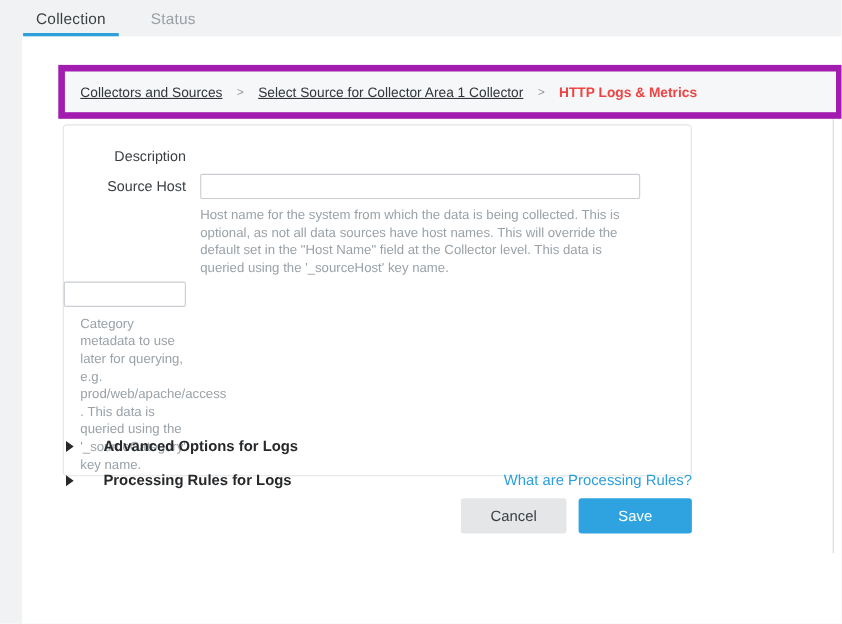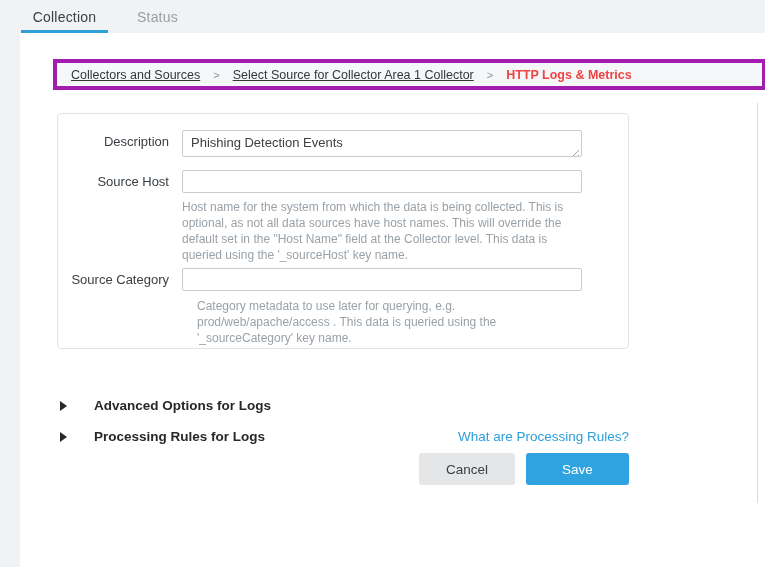--- a/index.html
+++ b/index.html
@@ -33,22 +33,22 @@
   }
   .tab-collection { width:87px; color:#3c4043; }
   .tab-status { margin-left:29px; color:#9aa0a6; }
   .tab-underline {
     position:absolute; left:0; right:0; bottom:0; height:3px;
     background:#2e9fd9;
   }
 
   
   .breadcrumb {
-    position:absolute; left:53px; top:59px; right:-1px; height:31px;
-    background:#f6f7f8; border:4px solid #a21caf;
+    position:absolute; left:53px; top:59px; right:-1px; height:49px;
+    background:#f6f7f8; border:6px solid #a21caf;
     display:flex; align-items:center; padding:0 14px;
     font-size:12.5px; color:#33373b; white-space:nowrap; overflow:hidden;
   }
   .crumb-link { text-decoration:underline; color:#33373b; cursor:pointer; }
   .crumb-sep { color:#8d9297; margin:0 13px; font-size:11px; }
   .crumb-current { font-weight:700; color:#ef4444; }
 
   
   .form-panel {
     position:absolute; left:57px; top:113px; width:572px;
@@ -146,36 +146,31 @@
   <span class="crumb-link">Select Source for Collector Area 1 Collector</span>
   <span class="crumb-sep">&gt;</span>
   <span class="crumb-current">HTTP Logs &amp; Metrics</span>
 </div>
 
 <div class="form-panel">
 
 
   <div class="row row-desc">
     <div class="field-label">Description</div>
-    <div class="textarea-wrap">
-      <textarea class="desc-textarea" style="">Phishing Detection Events</textarea>
-      <div class="resize-grip"></div>
-    </div>
   </div>
 
   <div class="row row-host">
     <div class="field-label">Source Host</div>
     <div>
       <input class="text-input" type="text" value="" style="">
       <div class="help-text">Host name for the system from which the data is being collected. This is optional, as not all data sources have host names. This will override the default set in the "Host Name" field at the Collector level. This data is queried using the '_sourceHost' key name.</div>
     </div>
   </div>
 
   <div class="row">
-    <div class="field-label">Source Category</div>
     <div>
       <input class="text-input" type="text" value="" style="">
       <div class="help-text help-cat">Category metadata to use later for querying, e.g. prod/web/apache/access . This data is queried using the '_sourceCategory' key name.</div>
     </div>
   </div>
 
 </div>
 
 <div class="section-row section-advanced">
   <div class="tri-icon"></div>

